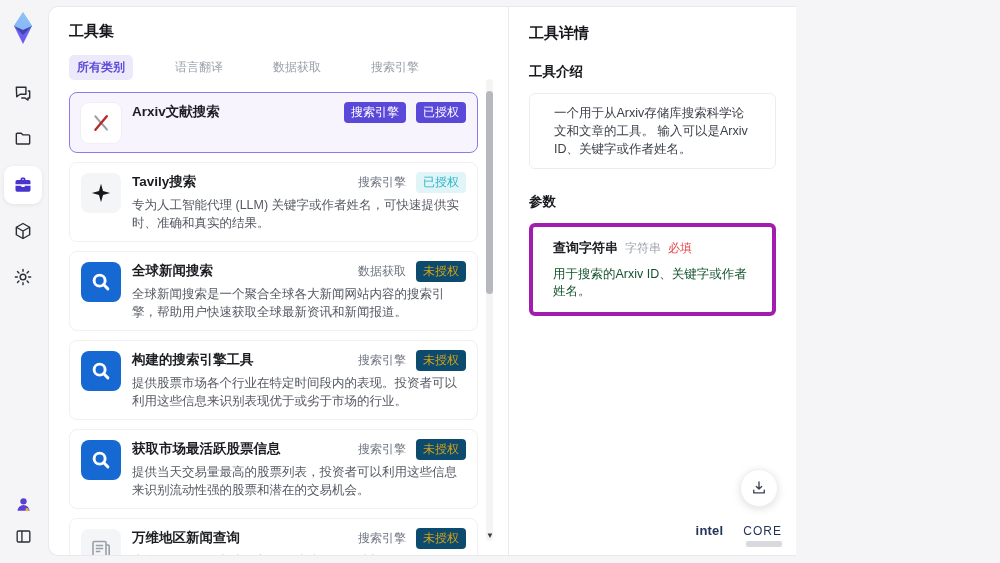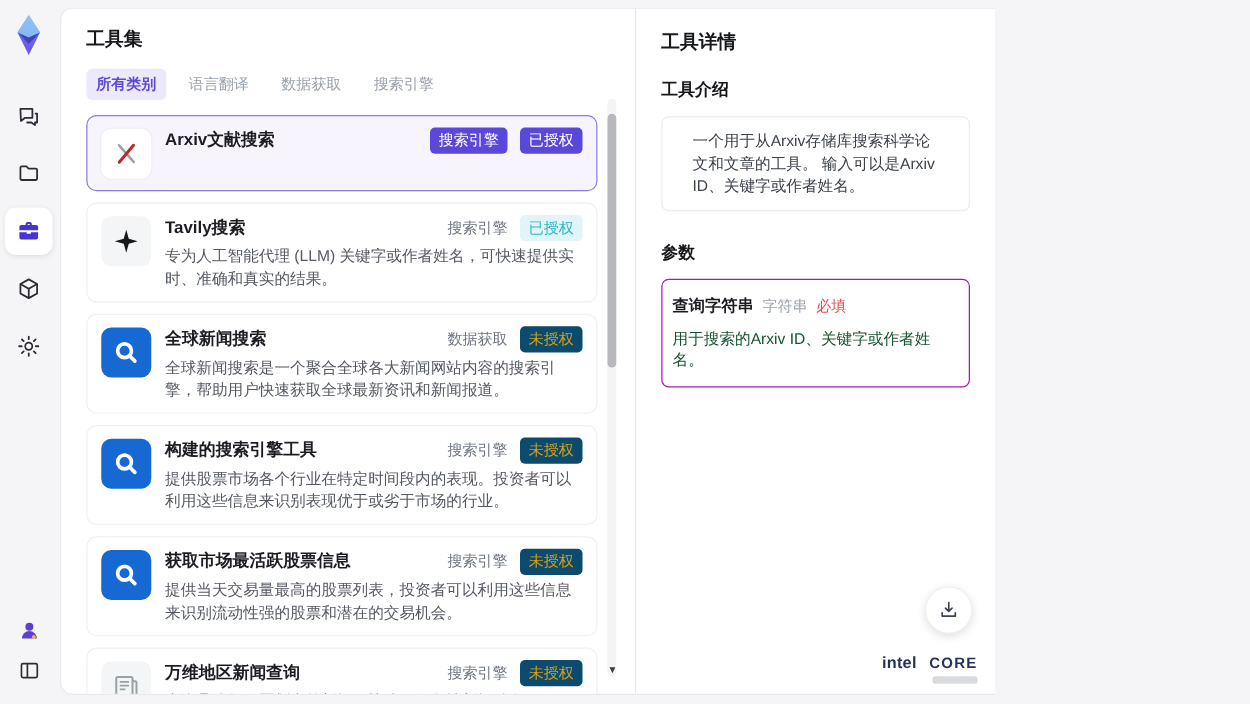--- a/index.html
+++ b/index.html
@@ -18,21 +18,21 @@
   .rail-btn.small { height:30px; margin-bottom:2px; }
   .rail-bottom { margin-bottom:10px; display:flex; flex-direction:column; align-items:center; }
 
   
   .main { flex:1; margin:6px 0 7px 2px; background:#fff; border:1px solid #e9e9ec;
     border-right:none; border-radius:10px 0 0 10px; display:flex; overflow:hidden; }
 
   
   .list-panel { width:459px; position:relative; flex-shrink:0; }
   .list-title { font-size:15px; font-weight:700; color:#17181c; margin:15px 0 14px 20px; }
-  .tabs { display:flex; align-items:center; gap:10px; margin:0 0 12px 20px; }
+  .tabs { display:flex; align-items:center; gap:34px; margin:0 0 12px 20px; }
   .tab { font-size:12px; color:#9aa1ab; cursor:pointer; padding:4px 8px; border-radius:5px; white-space:nowrap; }
   .tab.active { background:#ece9fb; color:#5c4bd8; font-weight:700; }
   .tool-list { margin:0 30px 0 20px; }
   .card { display:flex; gap:11px; padding:9px 11px; border:1px solid #f0f0f2; border-radius:8px;
     margin-bottom:9px; background:#fff; cursor:pointer; }
   .card.selected { border:1.4px solid #8d7bea; background:#f8f4fe; }
   .tool-icon { width:40px; height:40px; border-radius:8px; flex-shrink:0;
     display:flex; align-items:center; justify-content:center; margin-top:1px; }
   .icon-white { background:#fff; box-shadow:0 0 0 1px #f0eef5; }
   .icon-gray  { background:#f4f5f6; }
@@ -55,35 +55,35 @@
     background:#b6b8be; border-radius:4px; cursor:grab; }
   .scroll-arrow { position:absolute; bottom:0; left:0; width:7px; text-align:center;
     font-size:8px; line-height:10px; color:#3a3d44; }
 
   
   .detail-panel { flex:1; border-left:1px solid #e9eaec; padding:0 20px; position:relative; }
   .detail-title { font-size:15px; font-weight:700; color:#17181c; margin:17px 0 20px; }
   .section-heading { font-size:13.5px; font-weight:700; color:#17181c; margin-bottom:12px; }
   .info-box { border:1px solid #ebedf0; border-radius:6px; padding:10px 24px;
     font-size:12.5px; color:#3c4149; line-height:18px; margin-bottom:24px; }
-  .param-box { border:1px solid #a21caf; border-radius:6px; padding:12px 8px; }
+  .param-box { border:4px solid #a21caf; border-radius:6px; padding:12px 20px; }
   .param-row { }
   .param-head { display:flex; align-items:baseline; }
   .param-name { font-size:13px; font-weight:700; color:#1c1d22; }
   .param-type { font-size:12px; color:#9aa1ab; margin-left:7px; }
   .param-required { font-size:12px; color:#e5484d; margin-left:7px; }
   .param-desc { font-size:12.5px; color:#14532d; margin-top:9px; }
 
   
   .fab { position:absolute; right:18px; bottom:48px; width:38px; height:38px; border-radius:50%;
     background:#fff; border:1px solid #f0f0f2; box-shadow:0 2px 8px rgba(0,0,0,.13);
     display:flex; align-items:center; justify-content:center; cursor:pointer; }
   .brand { position:absolute; right:14px; bottom:8px; text-align:center; color:#24335a; }
   .brand .b1 { font-size:13px; font-weight:700; letter-spacing:.2px; }
-  .brand .b2 { font-size:12px; font-weight:700; letter-spacing:1px; margin-left:10px; }
+  .brand .b2 { font-size:12px; font-weight:400; letter-spacing:1px; margin-left:20px; }
   .brand-bar { width:36px; height:6px; background:#d9dade; border-radius:2px; margin:2px 0 0 auto; }
 </style>
 </head>
 <body>
 
 <div class="app">
 
   <div class="rail">
     <div class="rail-logo">
       <svg width="30" height="34" viewBox="0 0 30 34">

